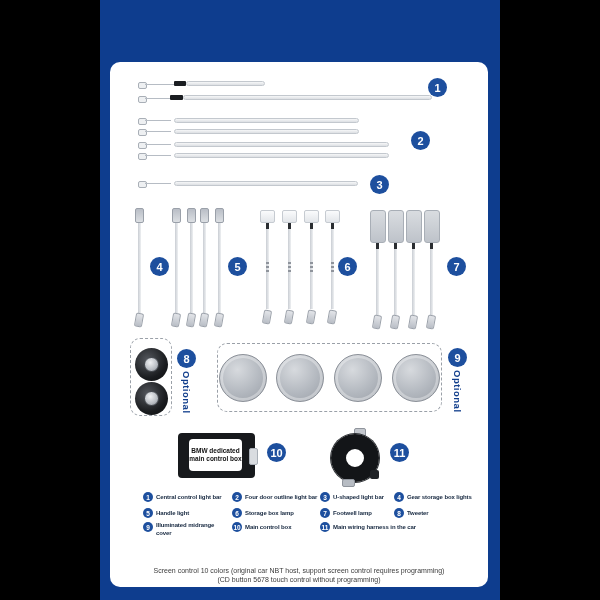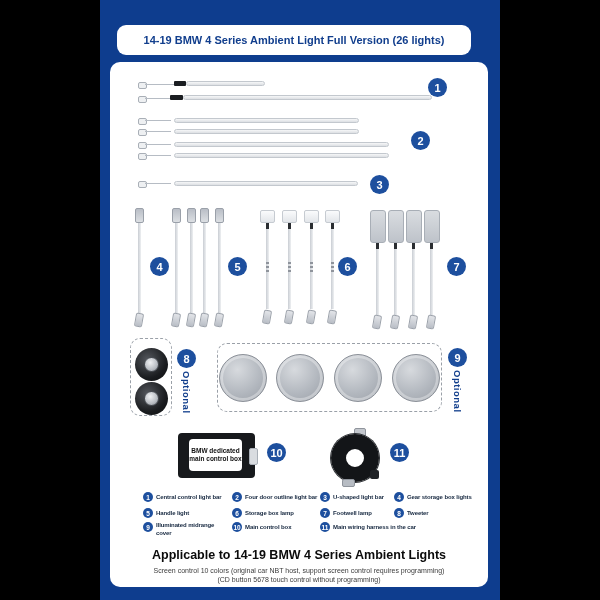--- a/index.html
+++ b/index.html
@@ -56,23 +56,20 @@
   .f-head{position:absolute;left:0;top:486px;width:100%;text-align:center;font-size:12.5px;font-weight:bold;color:#0b0b0b;}
   .f-note1{position:absolute;left:0;top:505px;width:100%;text-align:center;font-size:7px;color:#3c3c3c;}
   .f-note2{position:absolute;left:0;top:514px;width:100%;text-align:center;font-size:7px;color:#3c3c3c;}
 </style>
 </head>
 <body>
 
 <div class="stage">
   <div class="panel">
 
-    <div class="title-pill">
-      <span>14-19 BMW 4 Series Ambient Light Full Version (26 lights)</span>
-    </div>
 
     <div class="card">
 
       <div>
         <div class="plug" style="left:28px;top:20px"></div>
         <div class="wire" style="left:35px;top:22px;width:29px"></div>
         <div class="blk" style="left:64px;top:19px;width:12px"></div>
         <div class="hbar" style="left:76px;top:19px;width:79px"></div>
         <div class="plug" style="left:28px;top:34px"></div>
         <div class="wire" style="left:35px;top:36px;width:25px"></div>
@@ -247,19 +244,18 @@
         <div class="legend-item" style="left:122px;top:460px">
           <span class="lgb">10</span>
           <span class="lgt">Main control box</span>
         </div>
         <div class="legend-item" style="left:210px;top:460px">
           <span class="lgb">11</span>
           <span class="lgt">Main wiring harness in the car</span>
         </div>
       </div>
 
-      <div class="f-head">Applicable to 14-19 BMW 4 Series Ambient Lights</div>
       <div class="f-note1">Screen control 10 colors (original car NBT host, support screen control requires programming)</div>
       <div class="f-note2">(CD button 5678 touch control without programming)</div>
 
     </div>
   </div>
 </div>
 
 </body></html>

